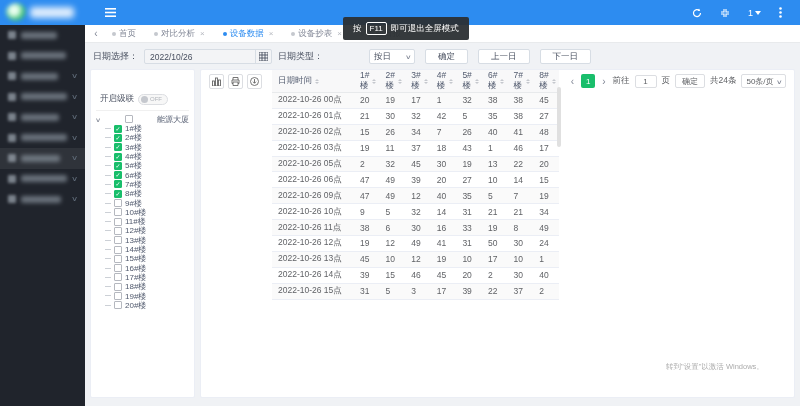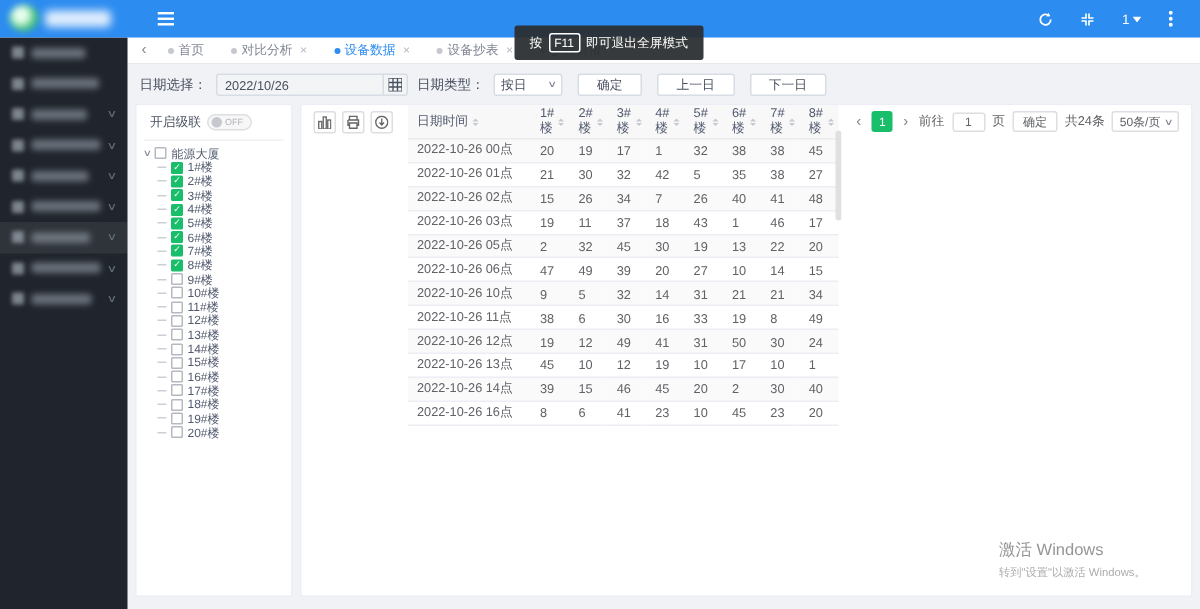--- a/index.html
+++ b/index.html
@@ -35,35 +35,35 @@
   .tab .dot { width:4px; height:4px; border-radius:50%; background:#c5c8ce; }
   .tab.active { color:#2d8cf0; }
   .tab.active .dot { background:#2d8cf0; }
   .tab .close { font-size:8px; color:#b5b8bf; margin-left:2px; }
 
   .filterbar { height:21px; display:flex; align-items:center; gap:6px; padding:0 8px; flex:none; margin-top:3px; }
   .flabel { font-size:9px; font-weight:normal; color:#495060; }
   .date-input { width:128px; height:15px; background:#f3f4f6; border:1px solid #d7dde4; border-radius:2px; display:flex; align-items:center; cursor:pointer; }
   .date-input .val { flex:1; font-size:8.5px; color:#495060; padding:0 5px; }
   .date-input .cal { width:16px; height:100%; display:flex; align-items:center; justify-content:center; border-left:1px solid #d7dde4; color:#495060; }
-  .selectbox { width:46px; height:15px; background:#fff; border:1px solid #d7dde4; border-radius:2px; display:flex; align-items:center; justify-content:space-between; padding:0 4px; font-size:8.5px; color:#495060; cursor:pointer; }
+  .selectbox { width:46px; height:15px; background:#fff; border:1px solid #d7dde4; border-radius:2px; display:flex; align-items:center; justify-content:space-between; padding:0 4px; font-size:8.5px; color:#495060; cursor:pointer;margin-left:40px; }
   .selectbox .caret { font-size:6px; color:#808695; transform:scaleX(1.5); }
   .fbtn { height:15px; padding:0 12px; background:#fff; border:1px solid #d7dde4; border-radius:2px; font-size:8.5px; color:#495060; cursor:pointer; font-family:inherit; margin-left:4px; }
 
   .main { flex:1; display:flex; gap:5px; padding:2px 5px 8px 5px; min-height:0; }
   .card { background:#fff; border:1px solid #ebeef5; border-radius:2px; }
 
   
   .left-card { width:105px; flex:none; padding:4px 5px; overflow:hidden; }
-  .toggle-row { display:flex; gap:4px; font-size:8.5px; color:#495060; padding:2px 0 5px 4px; border-bottom:1px solid #f0f0f0; }
+  .toggle-row { display:flex; align-items:center; gap:4px; font-size:8.5px; color:#495060; padding:2px 0 5px 4px; border-bottom:1px solid #f0f0f0;margin-top:17px; }
   .toggle { width:30px; height:11px; border:1px solid #dcdee2; background:#f7f7f7; border-radius:6px; display:flex; align-items:center; gap:2px; padding:0 2px; cursor:pointer; }
   .toggle .knob { width:7px; height:7px; border-radius:50%; background:#c5c8ce; }
   .toggle .off { font-size:6px; color:#b0b4ba; }
   .tree { margin-top:3px; font-size:8px; color:#515a6e; }
-  .tree-root { display:flex; align-items:center; gap:3px; height:10px; cursor:pointer; }
+  .tree-root { display:flex; align-items:center; gap:3px; height:10px; cursor:pointer;justify-content:space-between; }
   .tw-caret { font-size:6px; color:#808695; transform:scaleX(1.4); }
   .cb { width:8px; height:8px; border:1px solid #b5b8bf; border-radius:1px; background:#fff; flex:none; display:flex; align-items:center; justify-content:center; }
   .cb.checked { background:#19be6b; border-color:#19be6b; color:#fff; font-size:6px; line-height:1; }
   .tree-item { display:flex; align-items:center; gap:3px; height:9.3px; margin-left:9px; cursor:pointer; }
   .dash { width:6px; border-top:1px dashed #ccd0d6; flex:none; }
 
   
   .right-card { flex:1; display:flex; flex-direction:row; position:relative; min-width:0; }
   .toolbar { height:23px; display:flex; align-items:center; justify-content:flex-end; gap:4px; padding:0 8px; flex:none; }
   .tool-btn { width:15px; height:15px; border:1px solid #dcdee2; border-radius:2px; background:#fff; display:flex; align-items:center; justify-content:center; color:#666; cursor:pointer; }
@@ -529,20 +529,31 @@
                   <td>47</td>
                   <td>49</td>
                   <td>39</td>
                   <td>20</td>
                   <td>27</td>
                   <td>10</td>
                   <td>14</td>
                   <td>15</td>
                 </tr>
                 <tr>
+                  <td>2022-10-26 09点</td>
+                  <td>47</td>
+                  <td>49</td>
+                  <td>12</td>
+                  <td>40</td>
+                  <td>35</td>
+                  <td>5</td>
+                  <td>7</td>
+                  <td>19</td>
+                </tr>
+                <tr>
                   <td>2022-10-26 10点</td>
                   <td>9</td>
                   <td>5</td>
                   <td>32</td>
                   <td>14</td>
                   <td>31</td>
                   <td>21</td>
                   <td>21</td>
                   <td>34</td>
                 </tr>
@@ -584,29 +595,29 @@
                   <td>39</td>
                   <td>15</td>
                   <td>46</td>
                   <td>45</td>
                   <td>20</td>
                   <td>2</td>
                   <td>30</td>
                   <td>40</td>
                 </tr>
                 <tr>
-                  <td>2022-10-26 16点</td>
-                  <td>8</td>
-                  <td>6</td>
-                  <td>41</td>
-                  <td>23</td>
-                  <td>10</td>
-                  <td>45</td>
-                  <td>23</td>
-                  <td>20</td>
+                  <td>2022-10-26 15点</td>
+                  <td>31</td>
+                  <td>5</td>
+                  <td>3</td>
+                  <td>17</td>
+                  <td>39</td>
+                  <td>22</td>
+                  <td>37</td>
+                  <td>2</td>
                 </tr>
               </tbody>
           </table>
           <div class="vscroll"></div>
         </div>
         <div class="pagination">
           <span class="pg-arrow">‹</span>
           <span class="pg-page">1</span>
           <span class="pg-arrow">›</span>
           <span>前往</span>
@@ -624,17 +635,16 @@
     </div>
   </div>
 
   <div class="tooltip">
     <span>按</span>
     <span class="fkey">F11</span>
     <span>即可退出全屏模式</span>
   </div>
 
   <div class="watermark">
-    <div class="wm1">激活 Windows</div>
     <div class="wm2">转到"设置"以激活 Windows。</div>
   </div>
 
 </div>
 
 </body></html>

